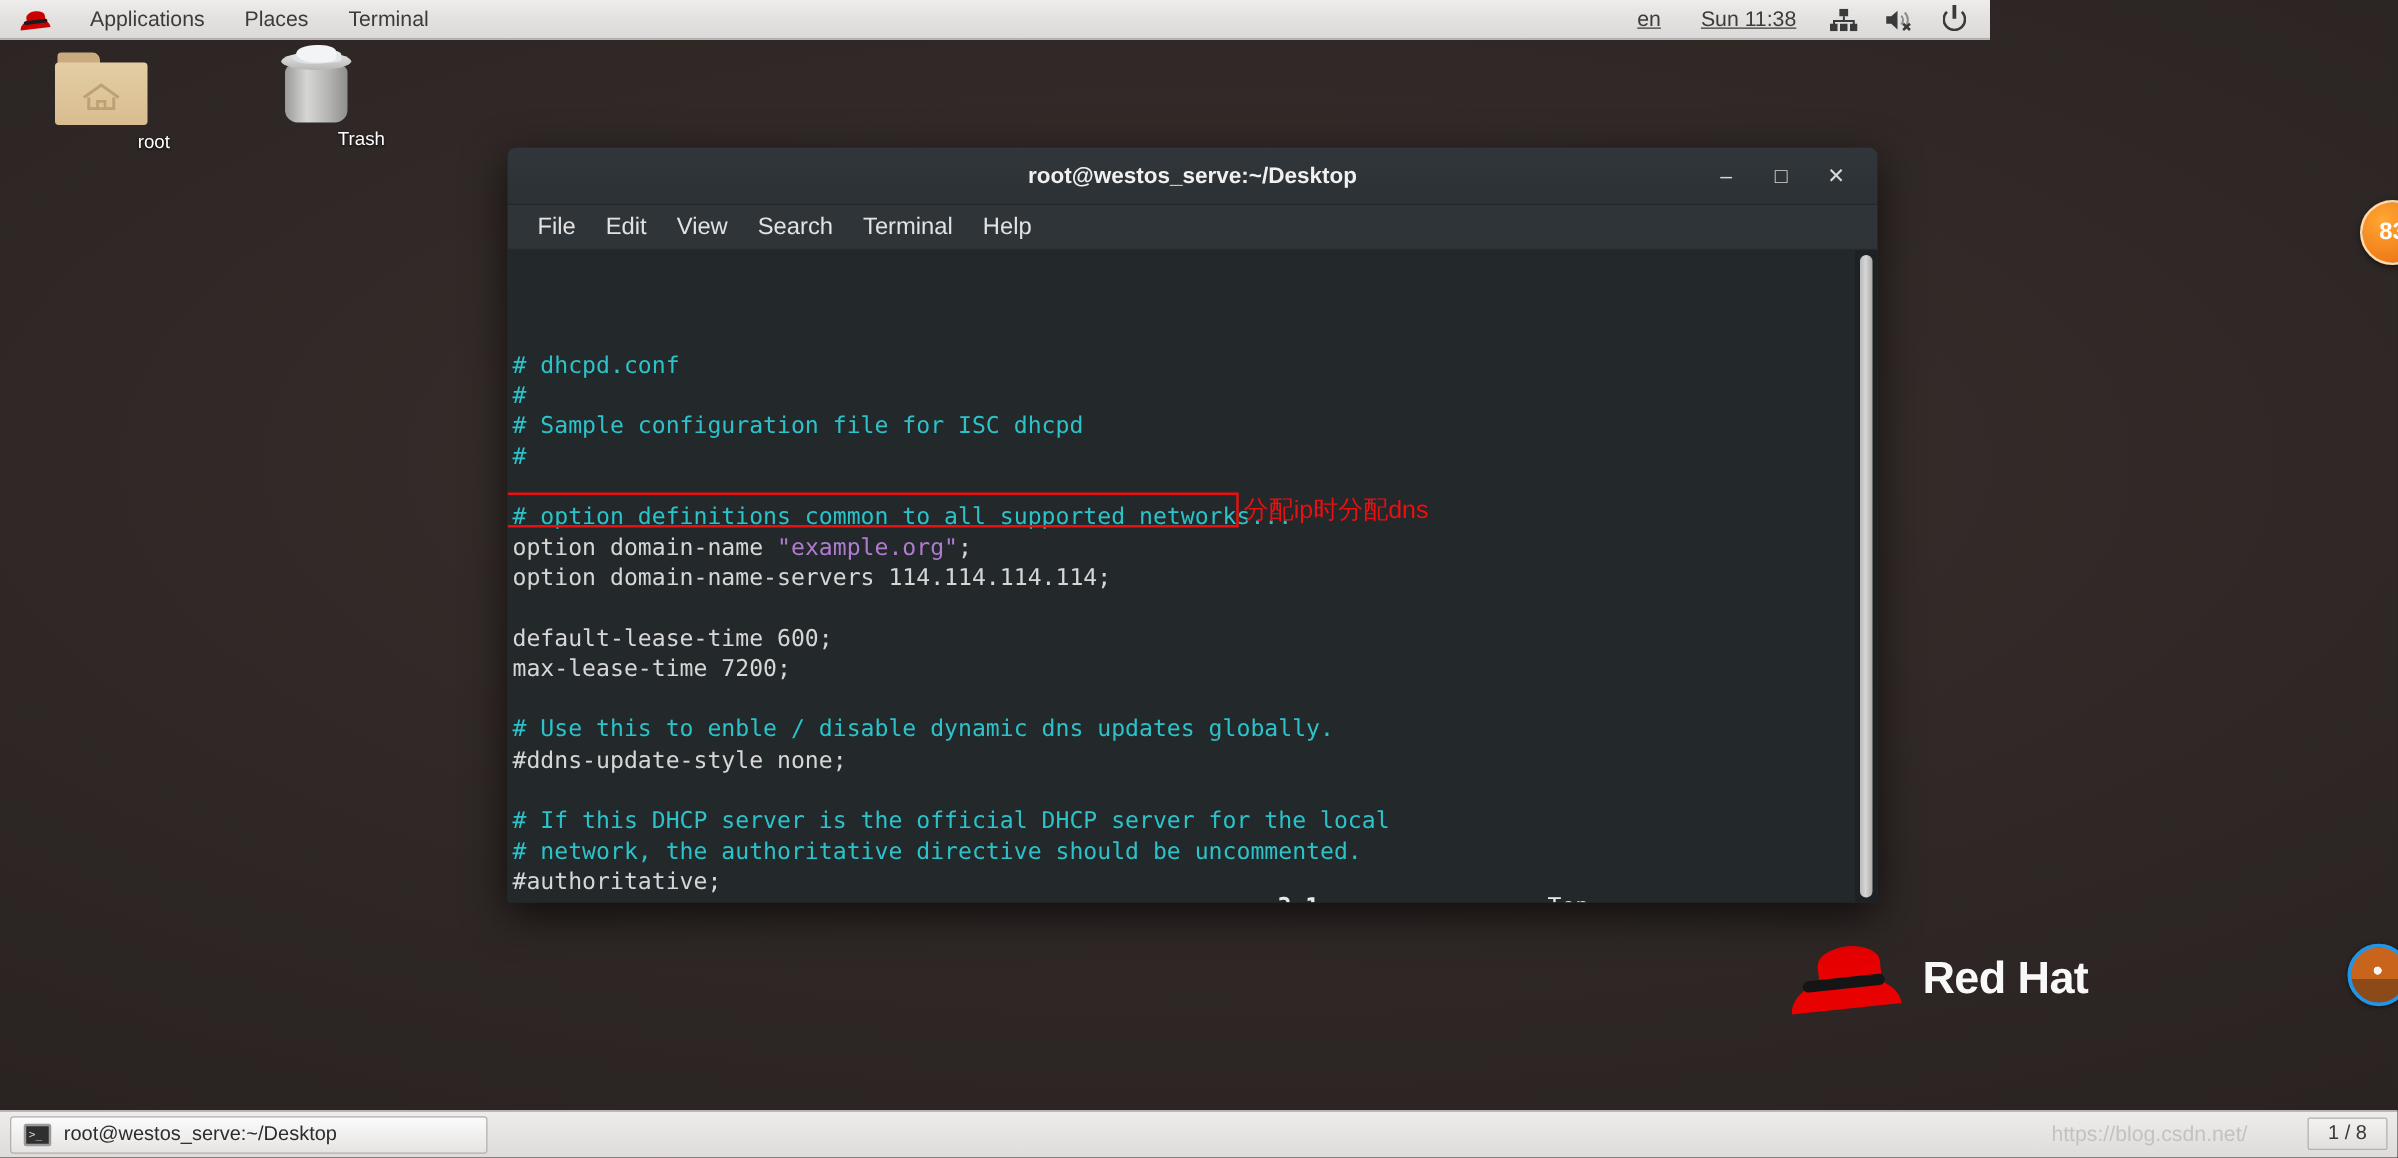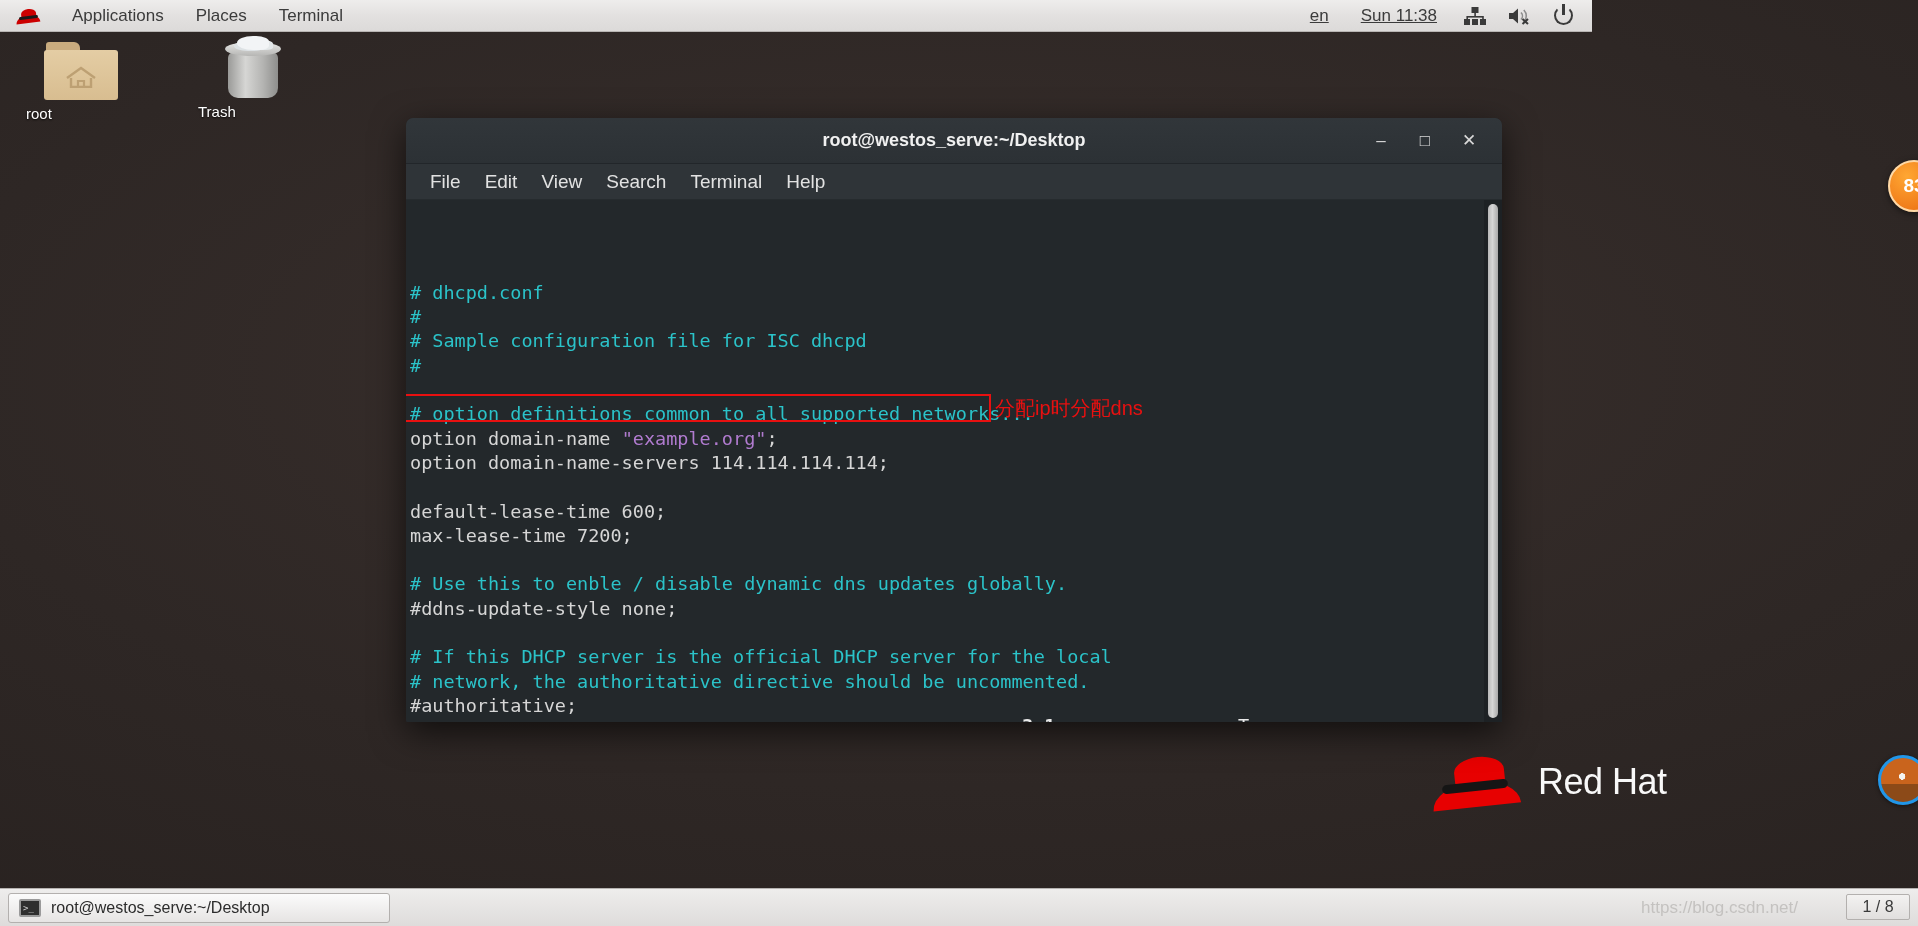--- a/index.html
+++ b/index.html
@@ -45,21 +45,21 @@
     background:#cc0000; border-radius:60% 60% 20% 20%;
     transform:rotate(-7deg);
   }
   .rh-hat .band {
     position:absolute; top:8px; left:3px; width:19px; height:3px;
     background:#1a1a1a; border-radius:2px; transform:rotate(-7deg);
   }
 
   
   .desk-icon {
-    position:absolute; width:110px; text-align:left; cursor:default;
+    position:absolute; width:110px; text-align:right; cursor:default;
   }
   .desk-icon .label {
     margin-top:5px; font-size:15px; color:#ffffff;
     text-shadow:0 1px 2px rgba(0,0,0,.9);
   }
   .folder { width:74px; height:58px; margin:0 auto; position:relative; }
   .folder .tab {
     position:absolute; top:0; left:2px; width:34px; height:11px;
     background:#c9ab7e; border-radius:3px 6px 0 0;
   }
@@ -101,21 +101,21 @@
   }
   #wallpaper-logo .hat .crown {
     position:absolute; top:2px; left:22px; width:50px; height:28px;
     background:#ee0000; border-radius:60% 60% 18% 18%; transform:rotate(-6deg);
   }
   #wallpaper-logo .hat .band {
     position:absolute; top:27px; left:10px; width:66px; height:9px;
     background:#151515; border-radius:5px; transform:rotate(-6deg);
   }
   #wallpaper-logo .words { color:#fff; line-height:1.05; }
-  #wallpaper-logo .l1 { font-size:36px; font-weight:normal; letter-spacing:-0.5px; }
+  #wallpaper-logo .l1 { font-size:36px; font-weight:bold; letter-spacing:-0.5px; }
   #wallpaper-logo .l2 { font-size:36px; letter-spacing:-0.3px; }
 
   
   #badge-83 {
     position:absolute; left:1888px; top:160px;
     width:52px; height:52px; border-radius:50%;
     background:radial-gradient(circle at 35% 30%, #ffa733, #f07c1a 70%, #d96a10);
     border:2px solid #ffd9a6;
     color:#fff; font-size:19px; font-weight:bold;
     display:flex; align-items:center; justify-content:center;

